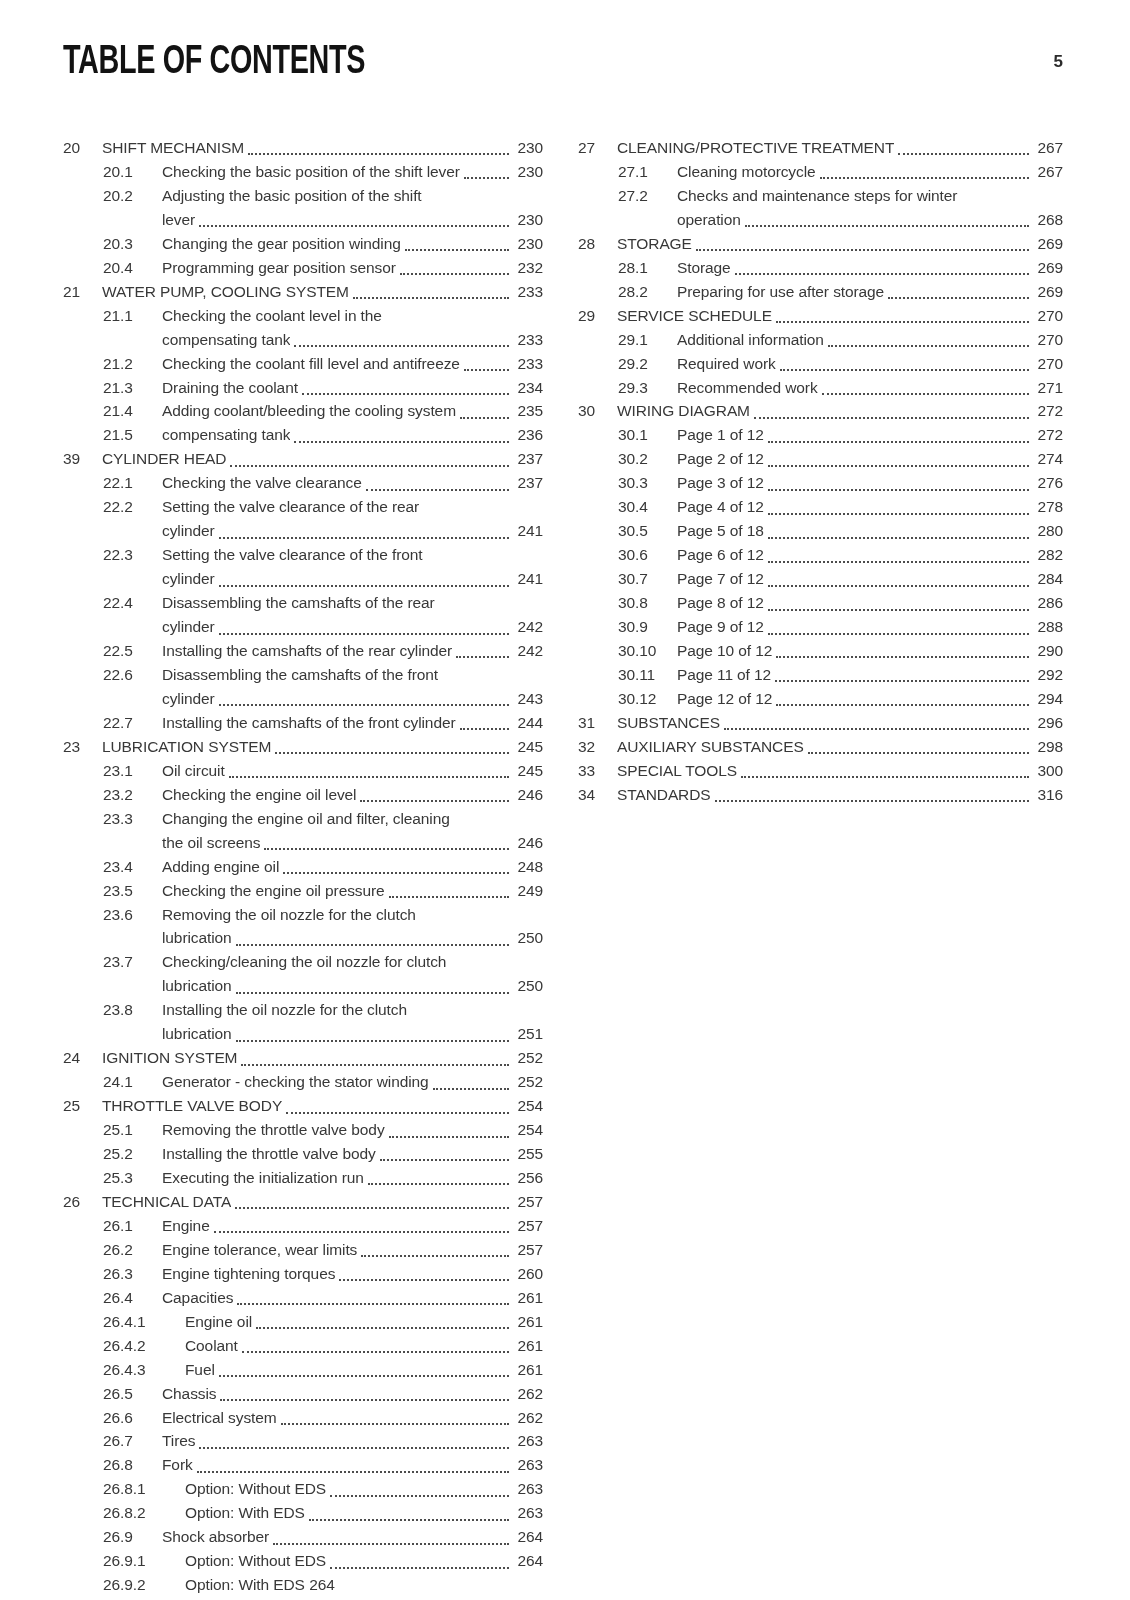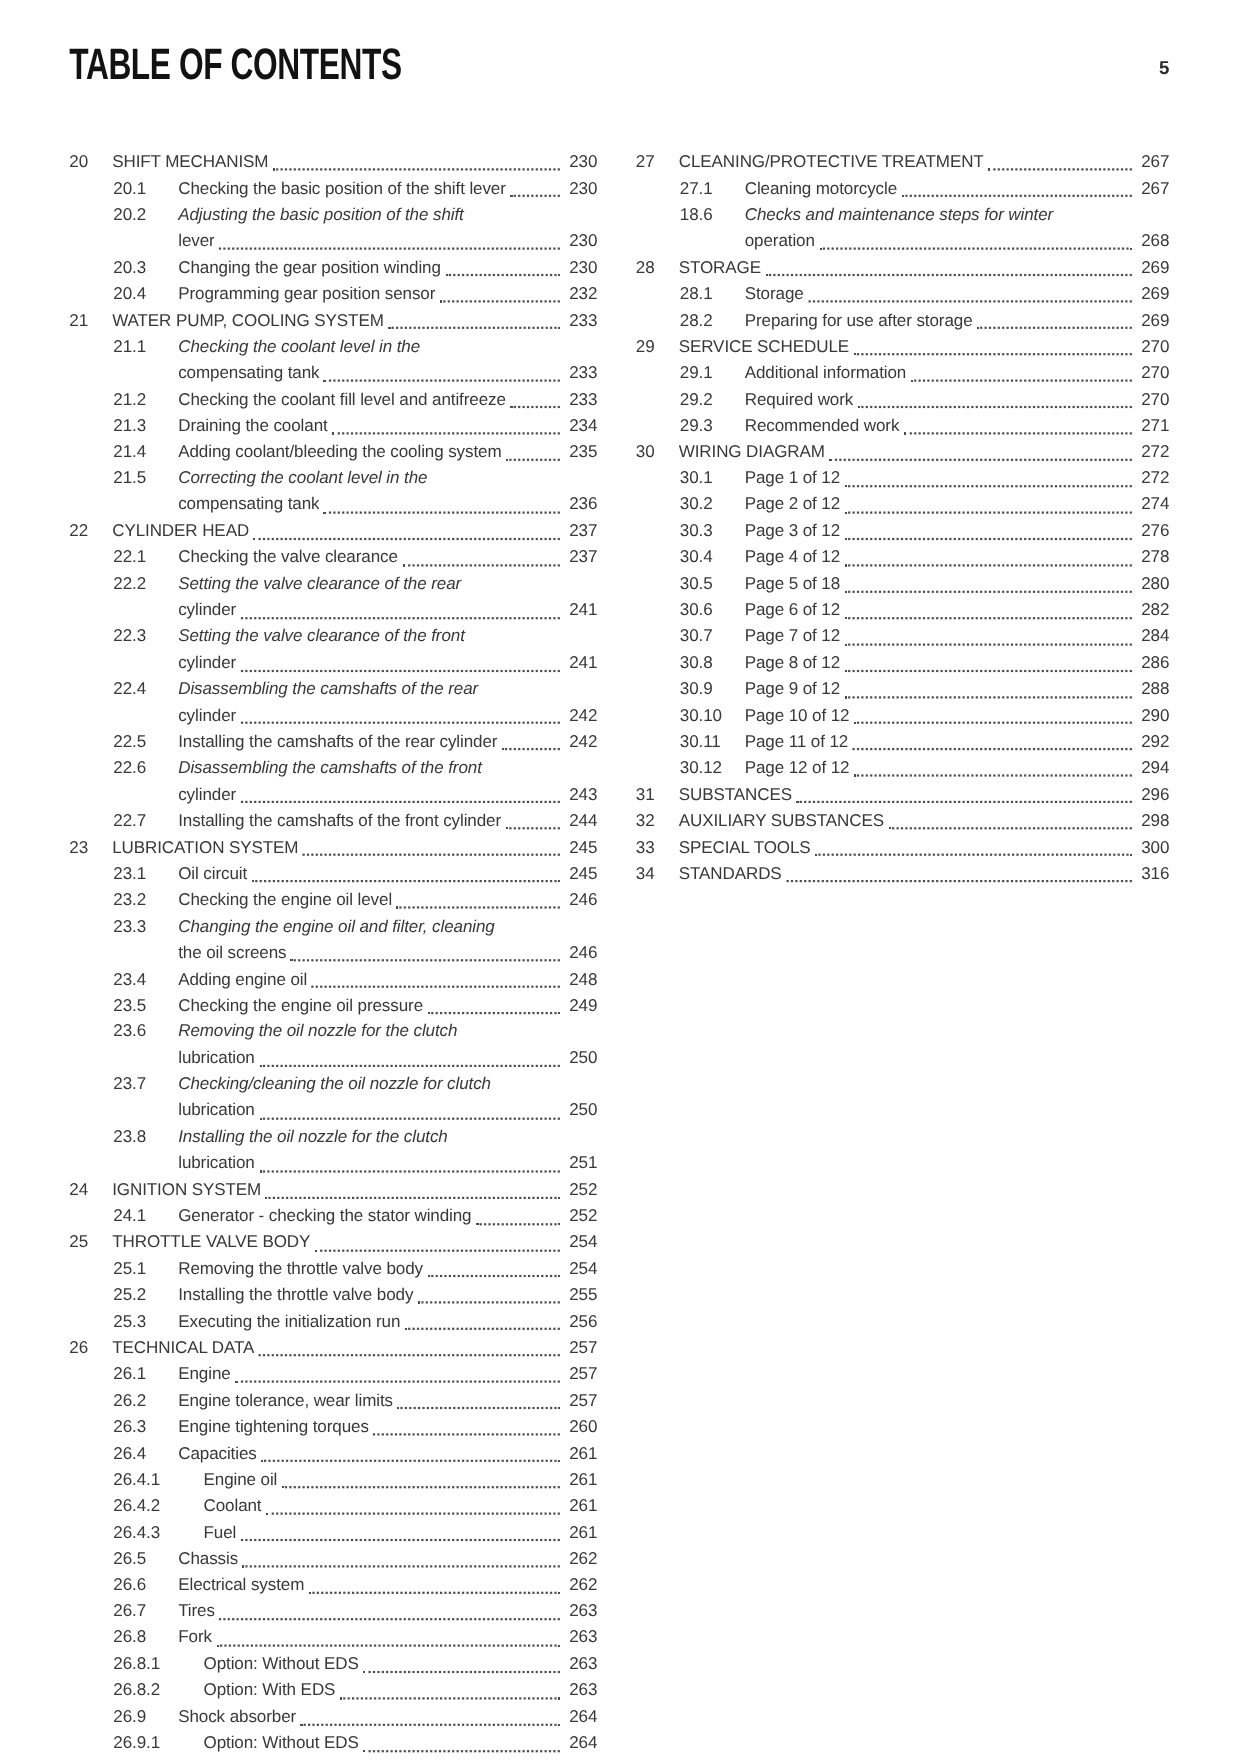--- a/index.html
+++ b/index.html
@@ -21,21 +21,21 @@
   .col{width:480px;flex-shrink:0;}
   .col.right{width:485px;}
   .row{display:flex;font-size:15.5px;line-height:23.95px;letter-spacing:-0.1px;}
   .num{flex-shrink:0;}
   .lv1 .num{width:39px;}
   .lv2{padding-left:40px;}
   .lv2 .num{width:59px;}
   .lv3{padding-left:40px;justify-content:flex-end;}
   .lv3 .num{width:82px;}
   .content{flex:1;min-width:0;}
-  .contline{white-space:nowrap;font-style:italic;}
+  .contline{white-space:nowrap;}
   .lastline{display:flex;align-items:baseline;}
   .lastline .txt{white-space:nowrap;flex-shrink:1;overflow:hidden;}
   .leader{
     flex:1;min-width:8px;margin:0 4px 0 4px;align-self:flex-end;
     border-bottom:2px dotted #4c4c4c;height:0;margin-bottom:4.5px;
   }
   .pg{flex-shrink:0;width:30px;text-align:right;}
 </style>
 </head>
 <body>
@@ -145,30 +145,29 @@
             <div class="lastline">
               <span class="txt">Adding coolant/bleeding the cooling system</span>
               <span class="leader"></span>
               <span class="pg">235</span>
             </div>
           </div>
         </div>
         <div class="row lv2">
           <span class="num">21.5</span>
           <div class="content">
-            <div class="contline">Correcting the coolant level in the</div>
             <div class="lastline">
               <span class="txt">compensating tank</span>
               <span class="leader"></span>
               <span class="pg">236</span>
             </div>
           </div>
         </div>
         <div class="row lv1">
-          <span class="num">22</span>
+          <span class="num">39</span>
           <div class="content">
             <div class="lastline">
               <span class="txt">CYLINDER HEAD</span>
               <span class="leader"></span>
               <span class="pg">237</span>
             </div>
           </div>
         </div>
         <div class="row lv2">
           <span class="num">22.1</span>
@@ -583,21 +582,21 @@
           <span class="num">27.1</span>
           <div class="content">
             <div class="lastline">
               <span class="txt">Cleaning motorcycle</span>
               <span class="leader"></span>
               <span class="pg">267</span>
             </div>
           </div>
         </div>
         <div class="row lv2">
-          <span class="num">18.6</span>
+          <span class="num">27.2</span>
           <div class="content">
             <div class="contline">Checks and maintenance steps for winter</div>
             <div class="lastline">
               <span class="txt">operation</span>
               <span class="leader"></span>
               <span class="pg">268</span>
             </div>
           </div>
         </div>
         <div class="row lv1">

